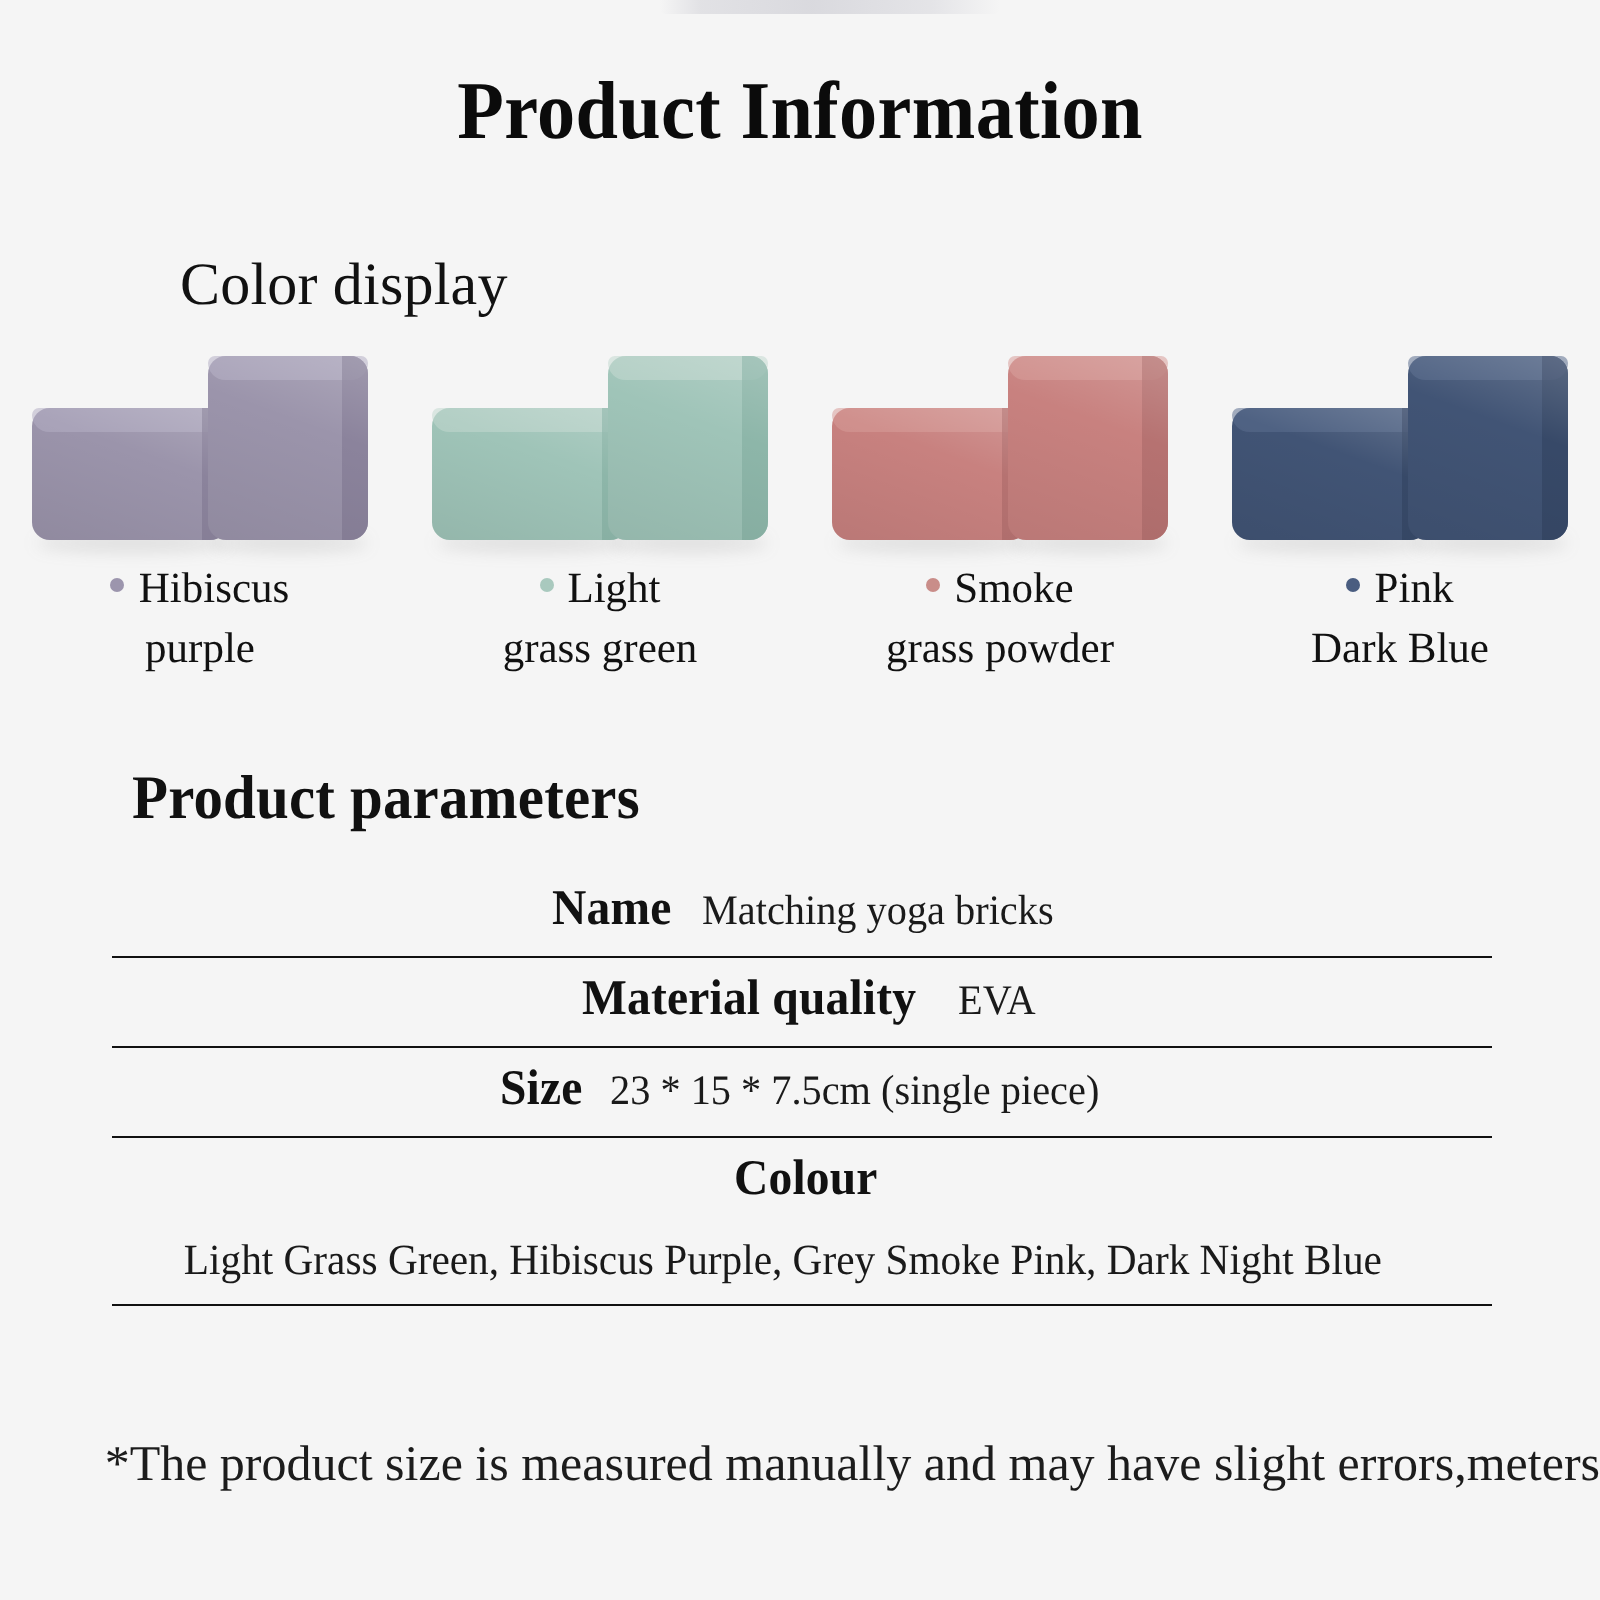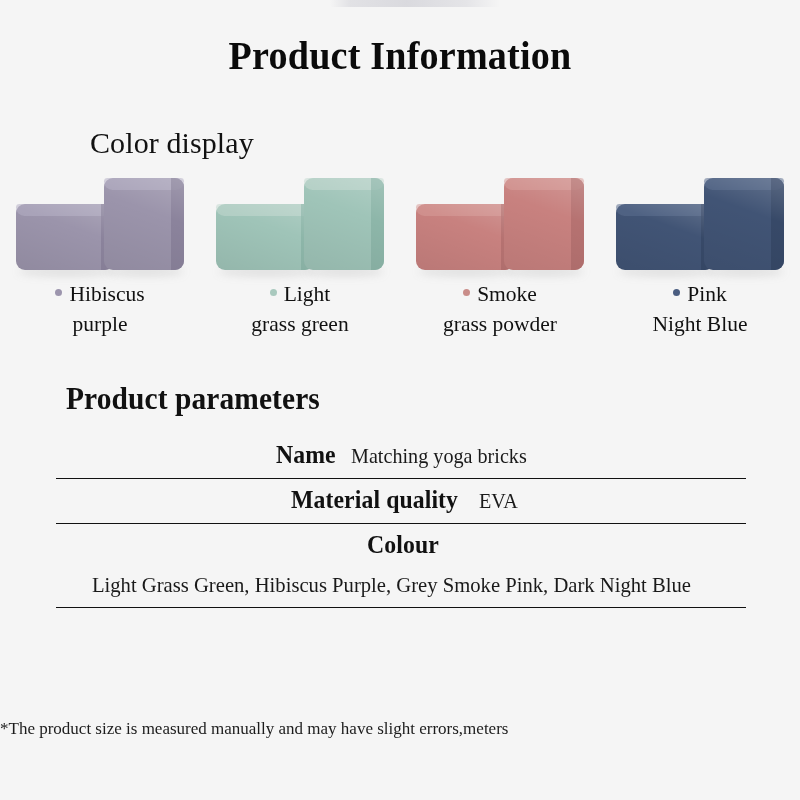--- a/index.html
+++ b/index.html
@@ -204,22 +204,22 @@
     font-size: 21.5px;
   }
   .param-row.stacked { }
 
   
   .footnote {
     position: absolute;
     top: 719px;
     left: 0;
     width: 800px;
-    text-align: left;
-    font-size: 17px;
+    text-align: right;
+    font-size: 25px;
     color: #1c1c1c;
   }
 </style>
 </head>
 <body style="background: rgb(245, 245, 245);">
 
 <div class="top-sliver"></div>
 
 <div class="page-title">Product Information</div>
 
@@ -293,25 +293,26 @@
           <div class="side" style="background: rgb(52, 69, 100);"></div>
           <div class="shade"></div>
         </div>
         <div class="brick brick-back">
           <div class="face" style="background: rgb(65, 84, 117);"></div>
           <div class="top" style="background: rgb(91, 110, 142);"></div>
           <div class="side" style="background: rgb(52, 69, 100);"></div>
           <div class="shade"></div>
         </div>
       </div>
-      <div class="swatch-label"><span class="dot" style="background: rgb(74, 93, 128);"></span><span>Pink</span><br><span>Night Blue</span></div>
+      <div class="swatch-label"><span class="dot" style="background: rgb(74, 93, 128);"></span><span>Pink</span><br><span>Dark Blue</span></div>
     </div>
   </div>
 
 <div class="section-heading" id="product-parameters-heading">Product parameters</div>
 
 <div class="param-table" id="param-table">
     <div class="param-row"><span class="param-label">Name</span><span class="param-value">Matching yoga bricks</span></div>
     <div class="param-row"><span class="param-label">Material quality</span><span class="param-value">EVA</span></div>
+    <div class="param-row"><span class="param-label">Size</span><span class="param-value">23 * 15 * 7.5cm (single piece)</span></div>
     <div class="param-row stacked"><span class="param-label">Colour</span><span class="param-value">Light Grass Green, Hibiscus Purple, Grey Smoke Pink, Dark Night Blue</span></div>
   </div>
 
 <div class="footnote">*The product size is measured manually and may have slight errors,meters</div>
 
 </body></html>

